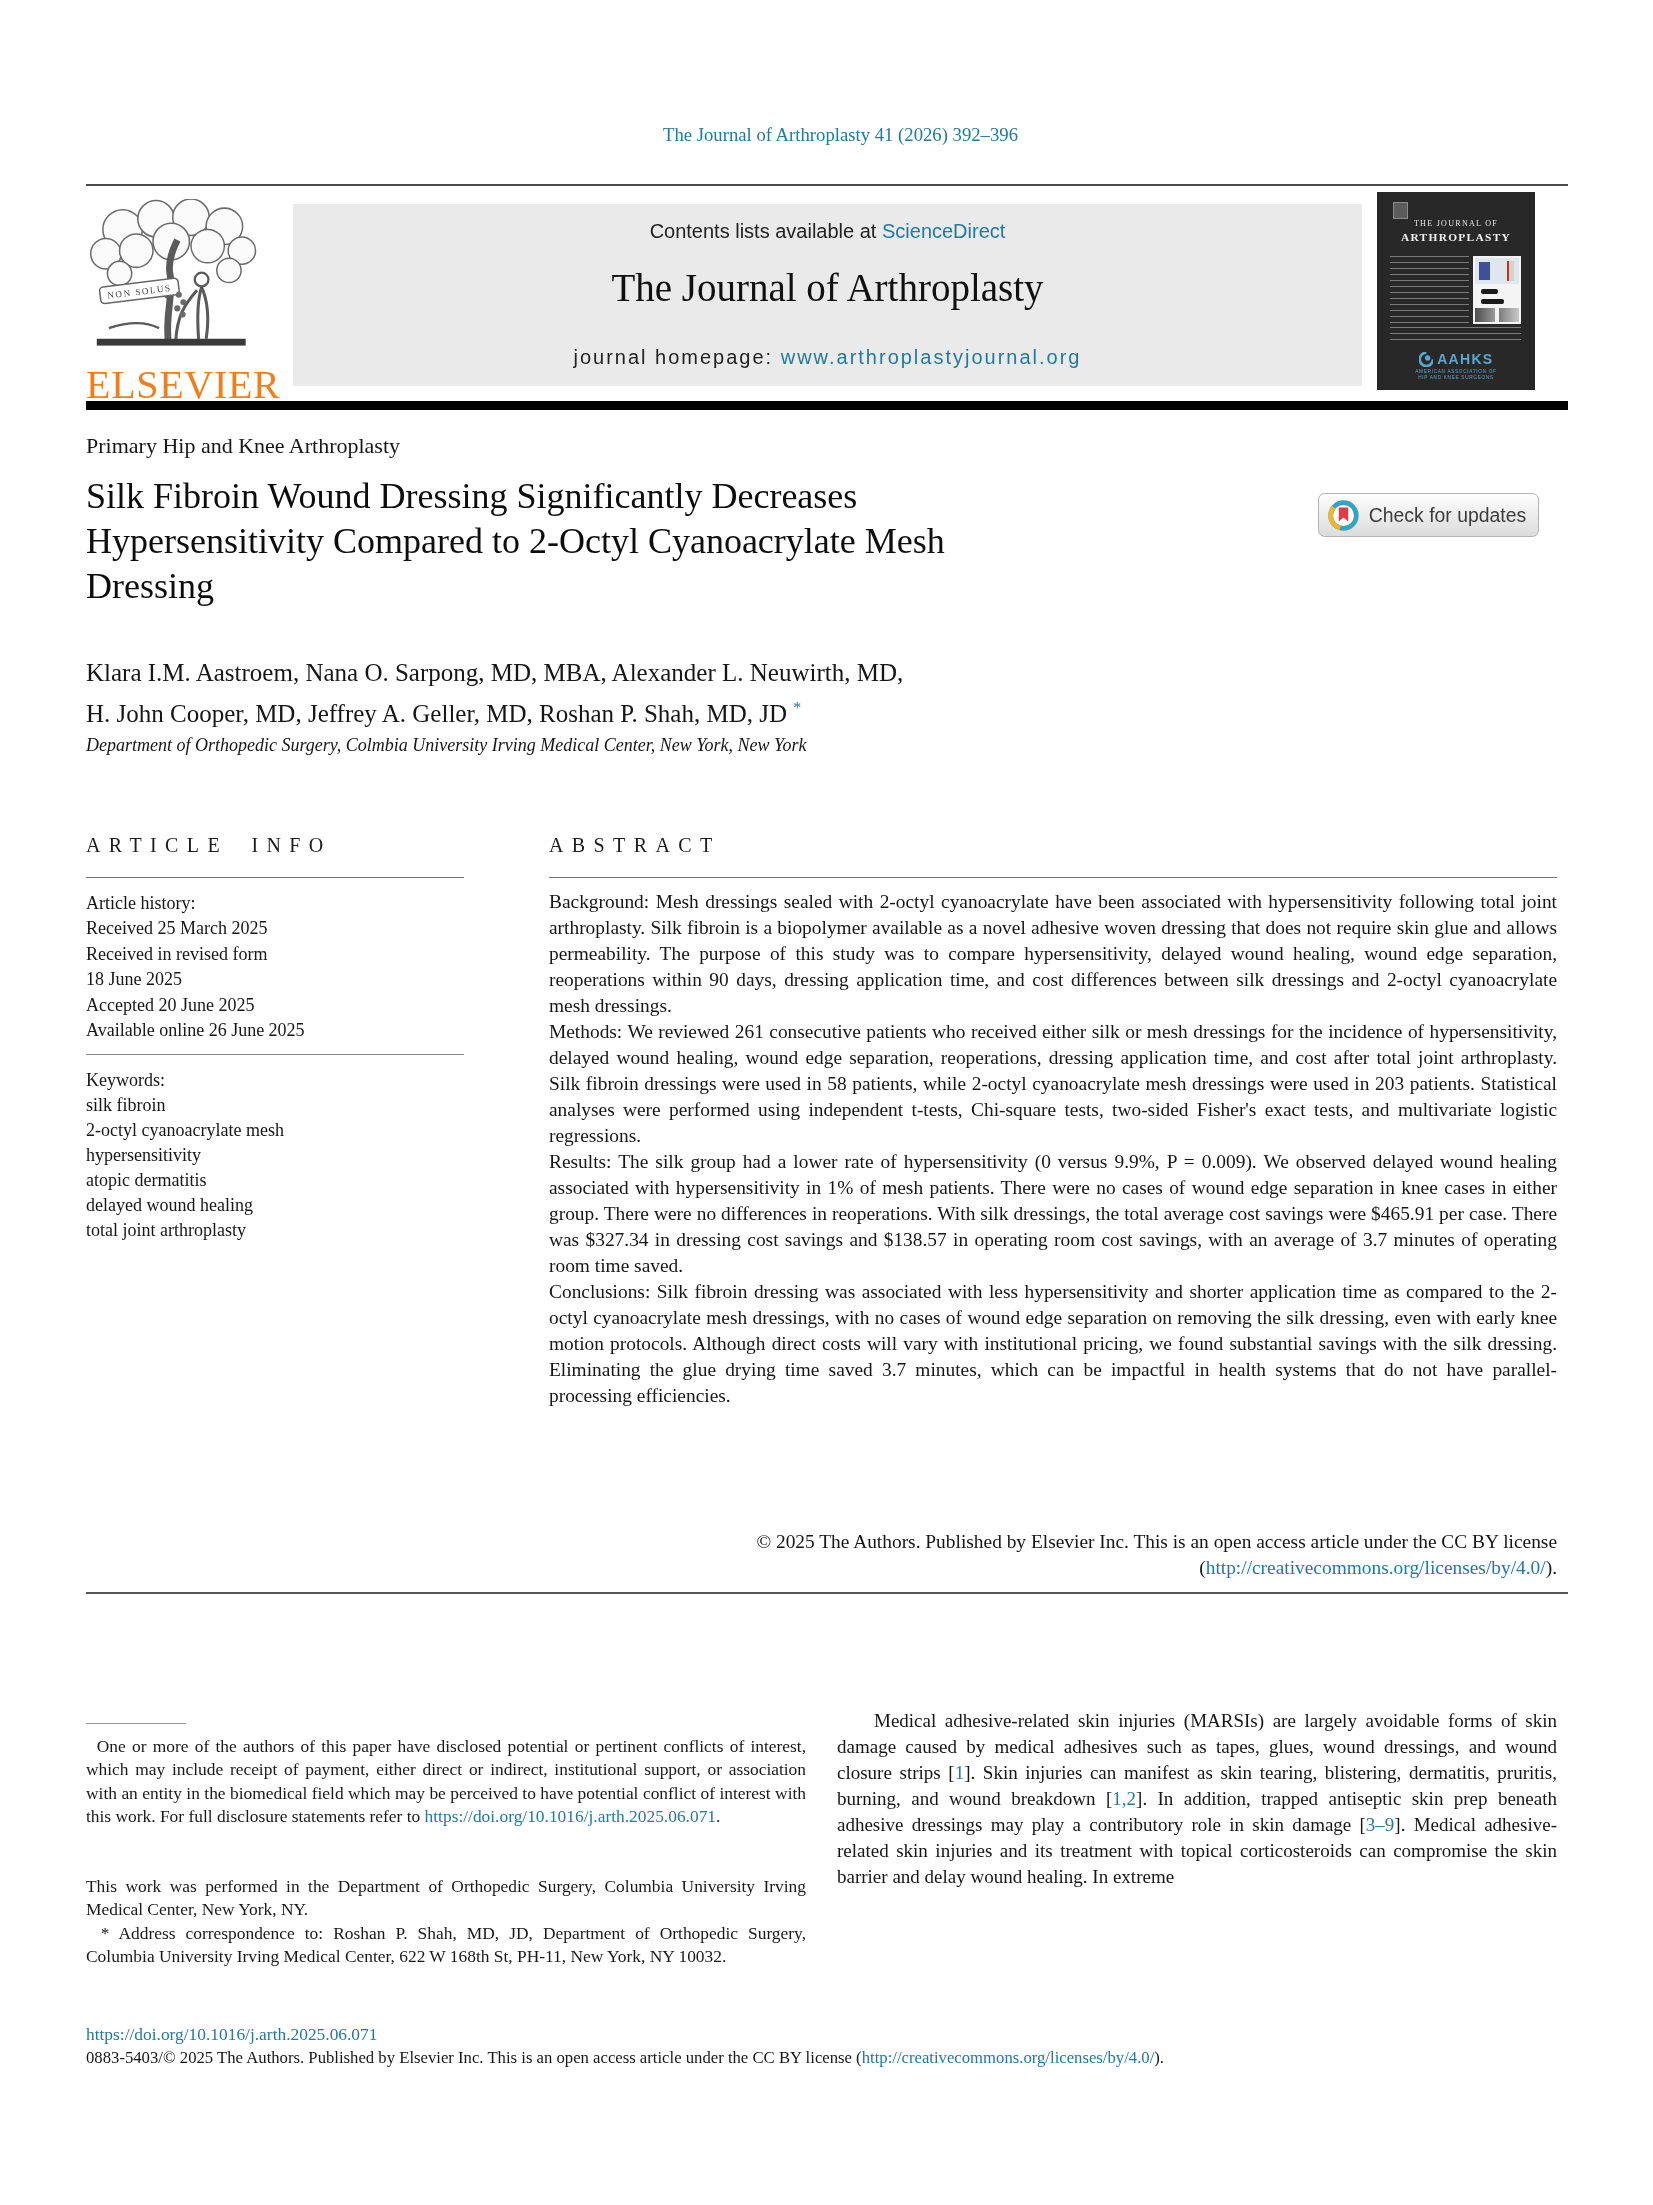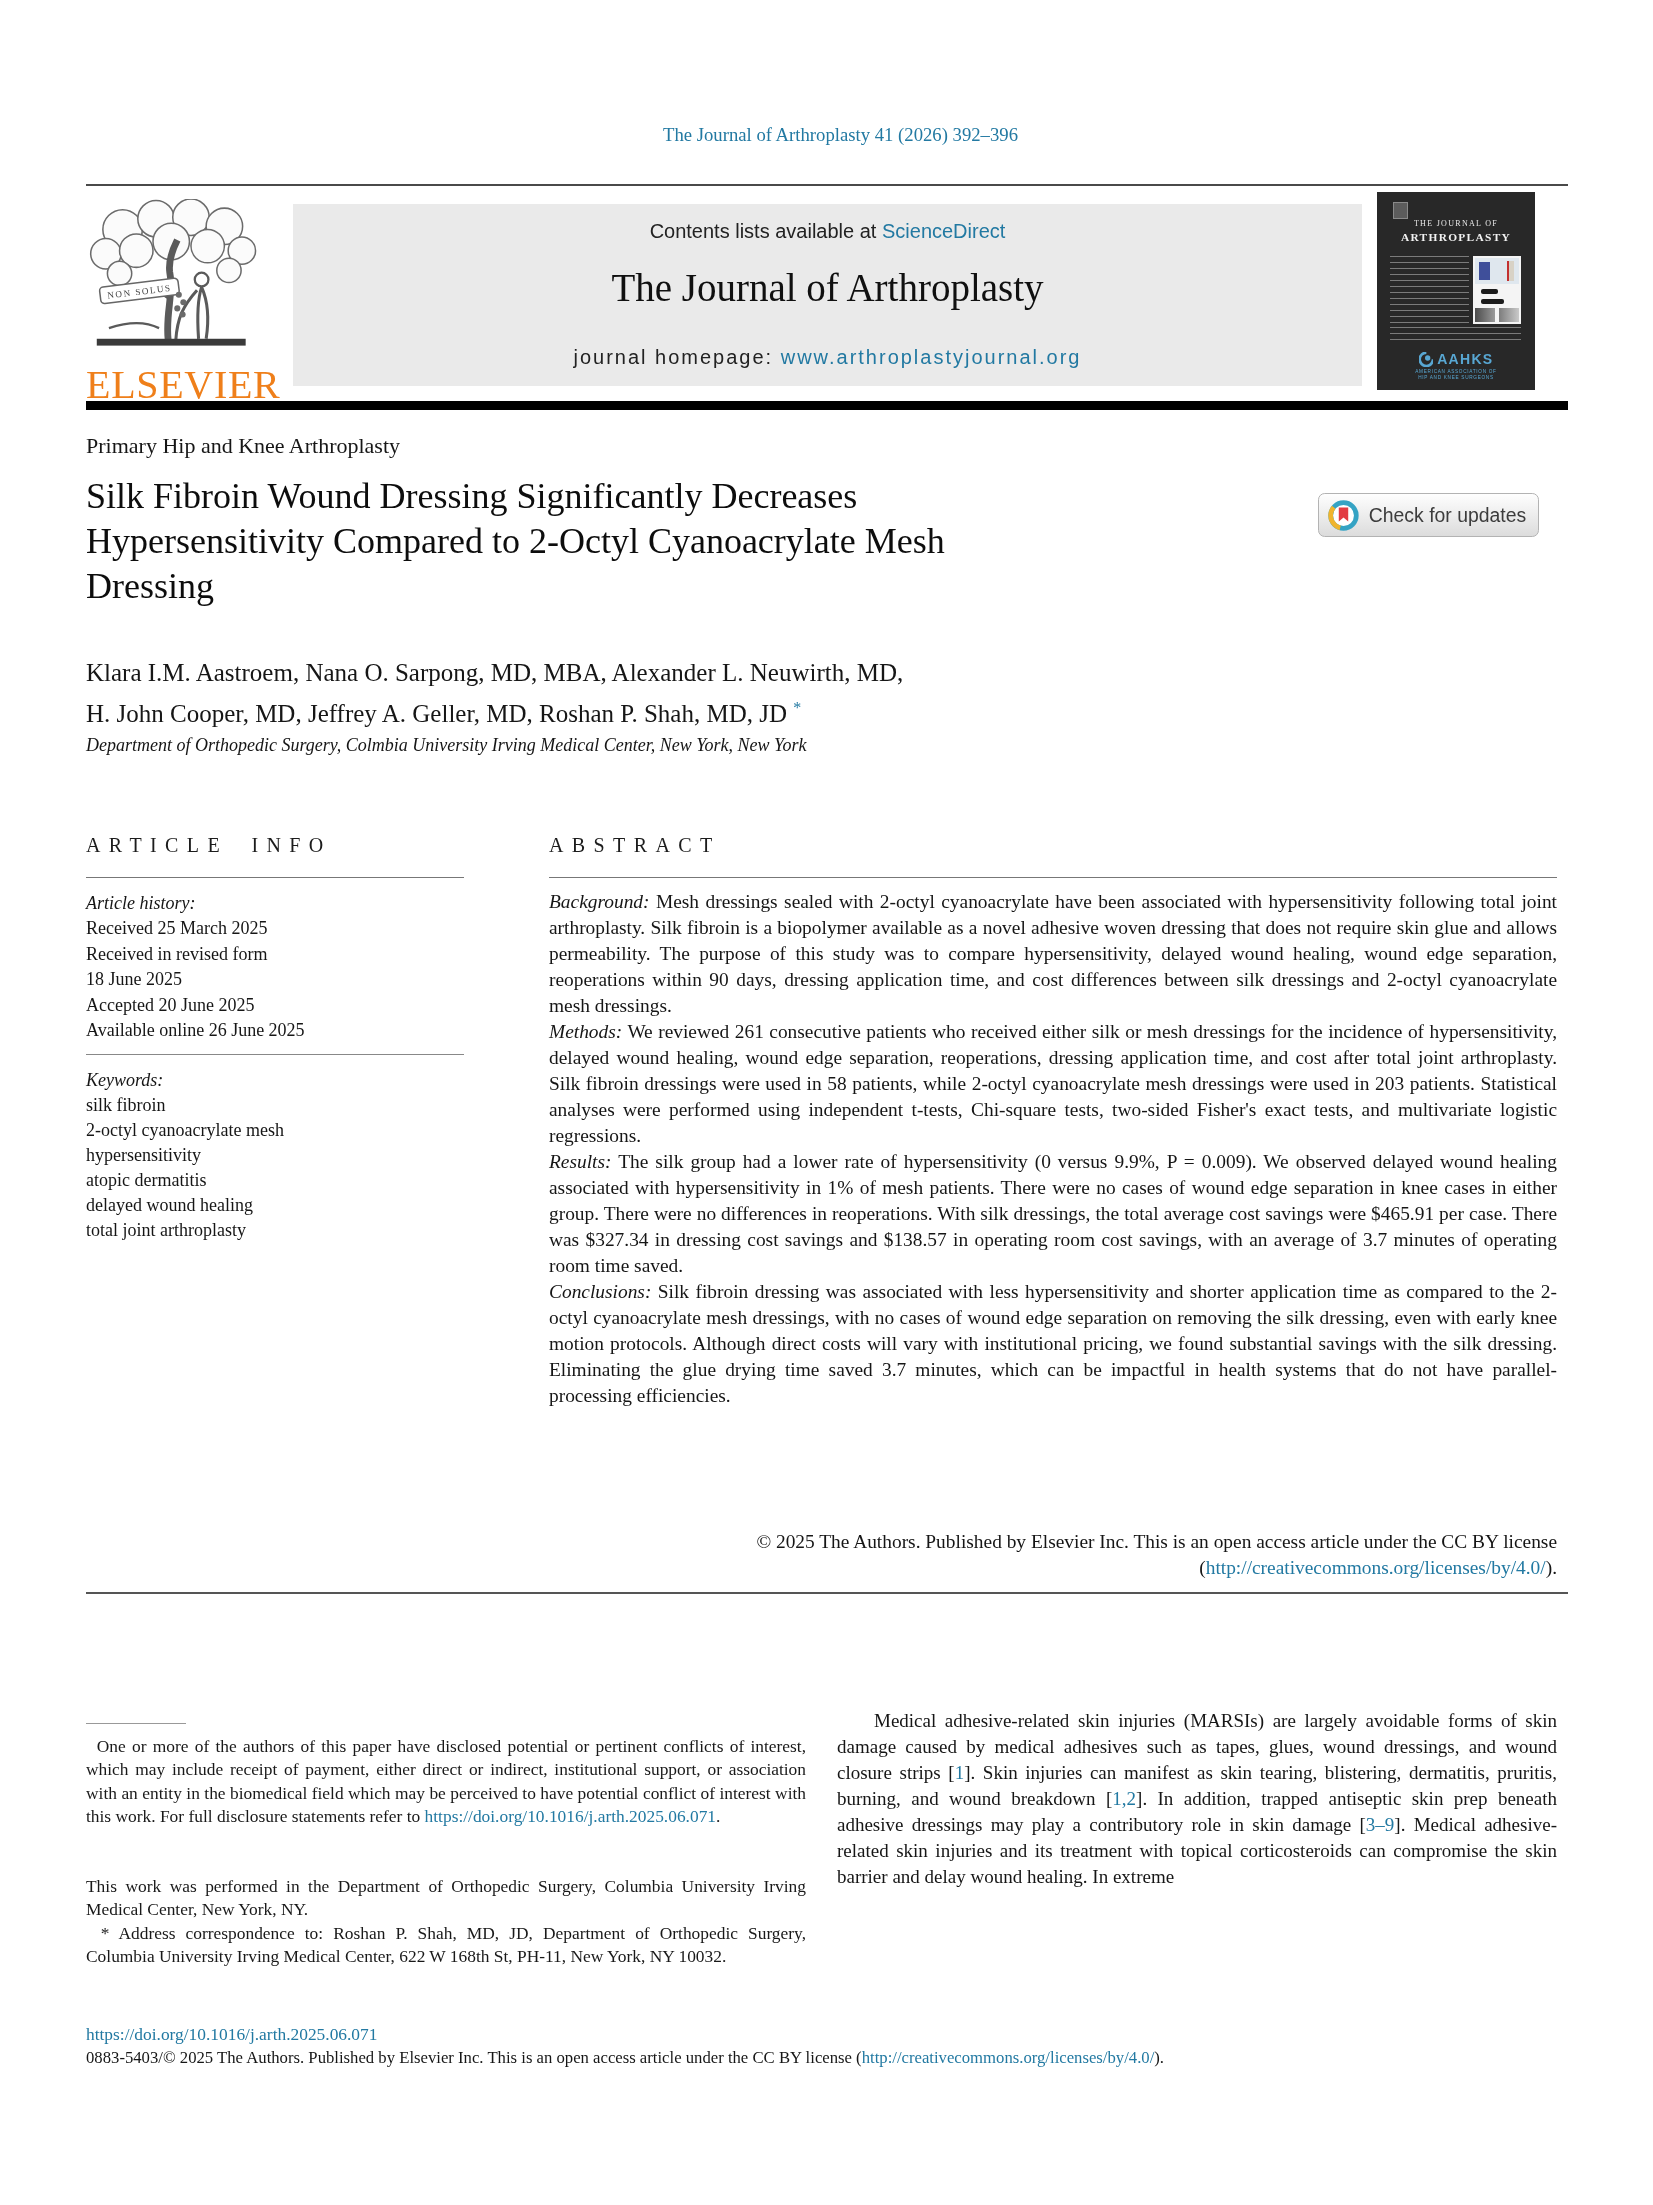--- a/index.html
+++ b/index.html
@@ -2,21 +2,21 @@
 <html style="--accent: #2279a2;font-size:10.7px"><head>
 <meta charset="utf-8">
 <style>
   :root{ --accent:#2279a2; --ink:#161616; }
   *{ margin:0; padding:0; box-sizing:border-box; }
   html,body{ background:#ffffff; }
   .page{ position:relative; width:1653px; height:2205px; background:#fff;
          font-family:"Liberation Serif", serif; color:var(--ink); overflow:hidden; }
   .abs{ position:absolute; }
   .lnk{ color:var(--accent); }
-  .it{ font-style:italic; }
+  .it{ }
   .sans{ font-family:"Liberation Sans", sans-serif; }
 
   
   #citation{ top:124px; left:0; width:1653px; text-align:center; font-size:18.7px;margin-left:14px; }
   #citation span{ color:var(--accent); }
 
   
   .hrule{ background:#4a4a4a; }
   #rule-top{ left:86px; top:184px; width:1482px; height:2px; }
   #black-bar{ left:86px; top:401px; width:1482px; height:8.7px; background:#000; }

